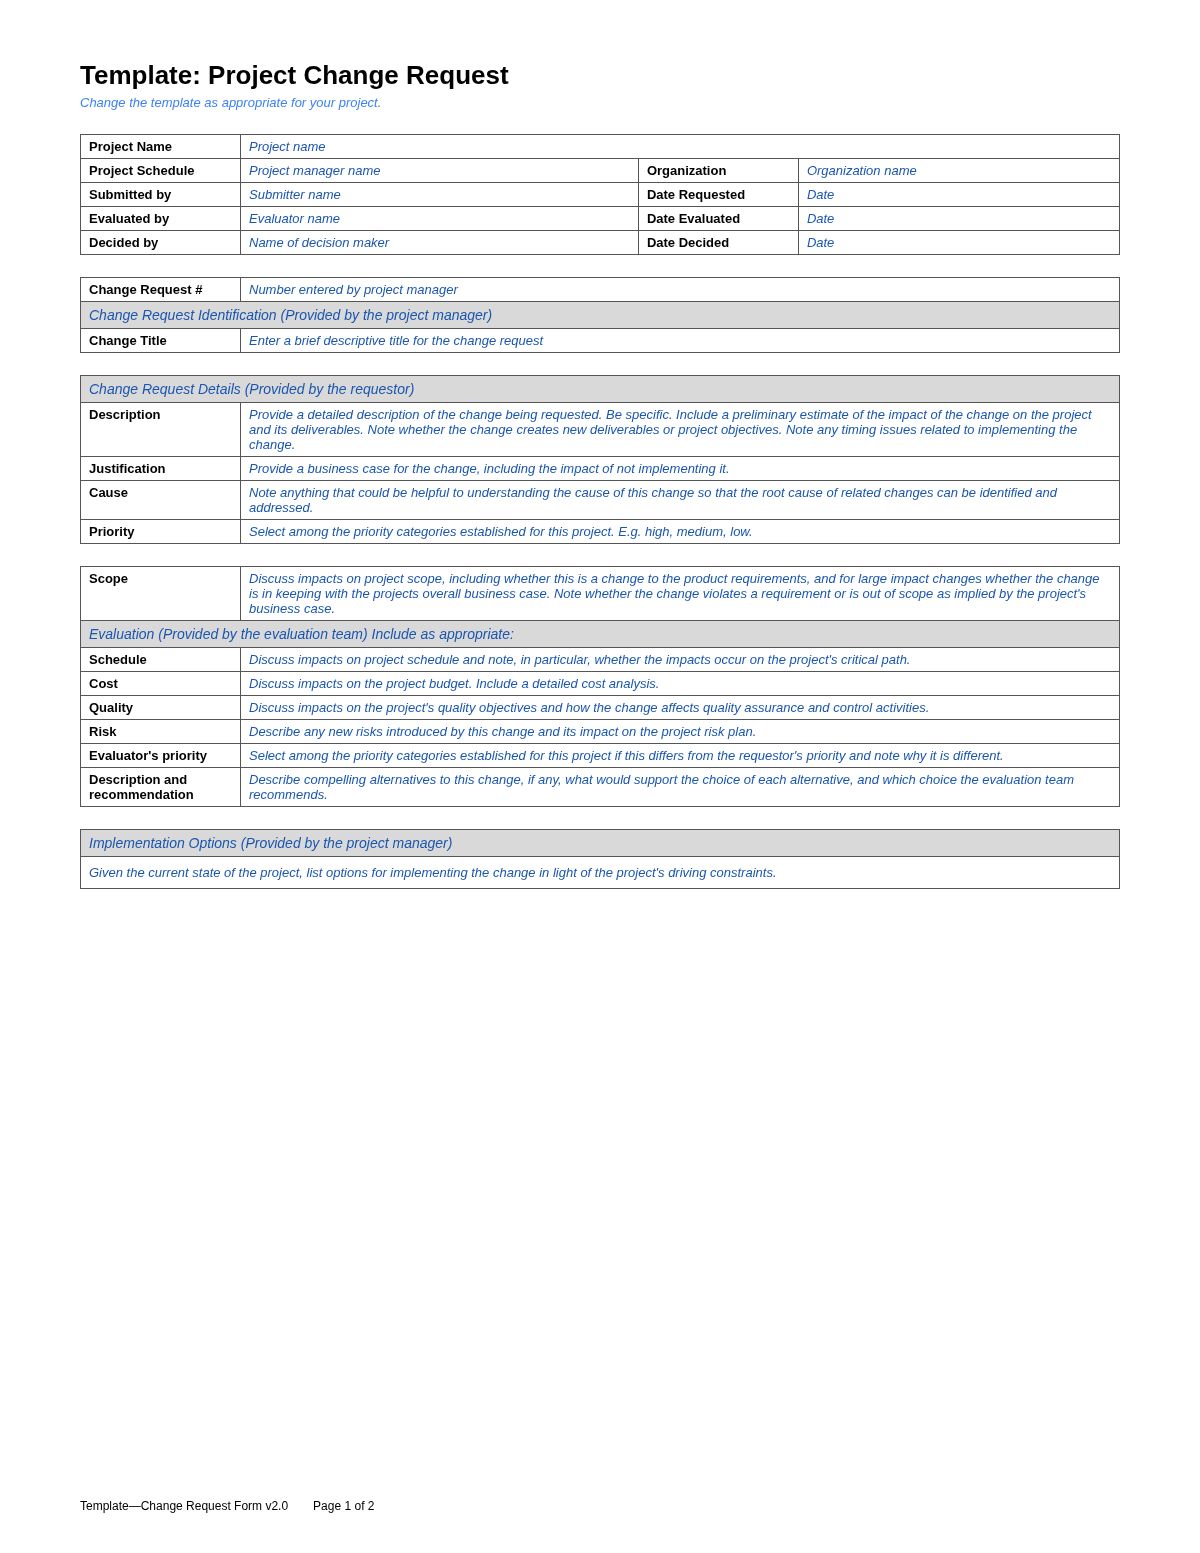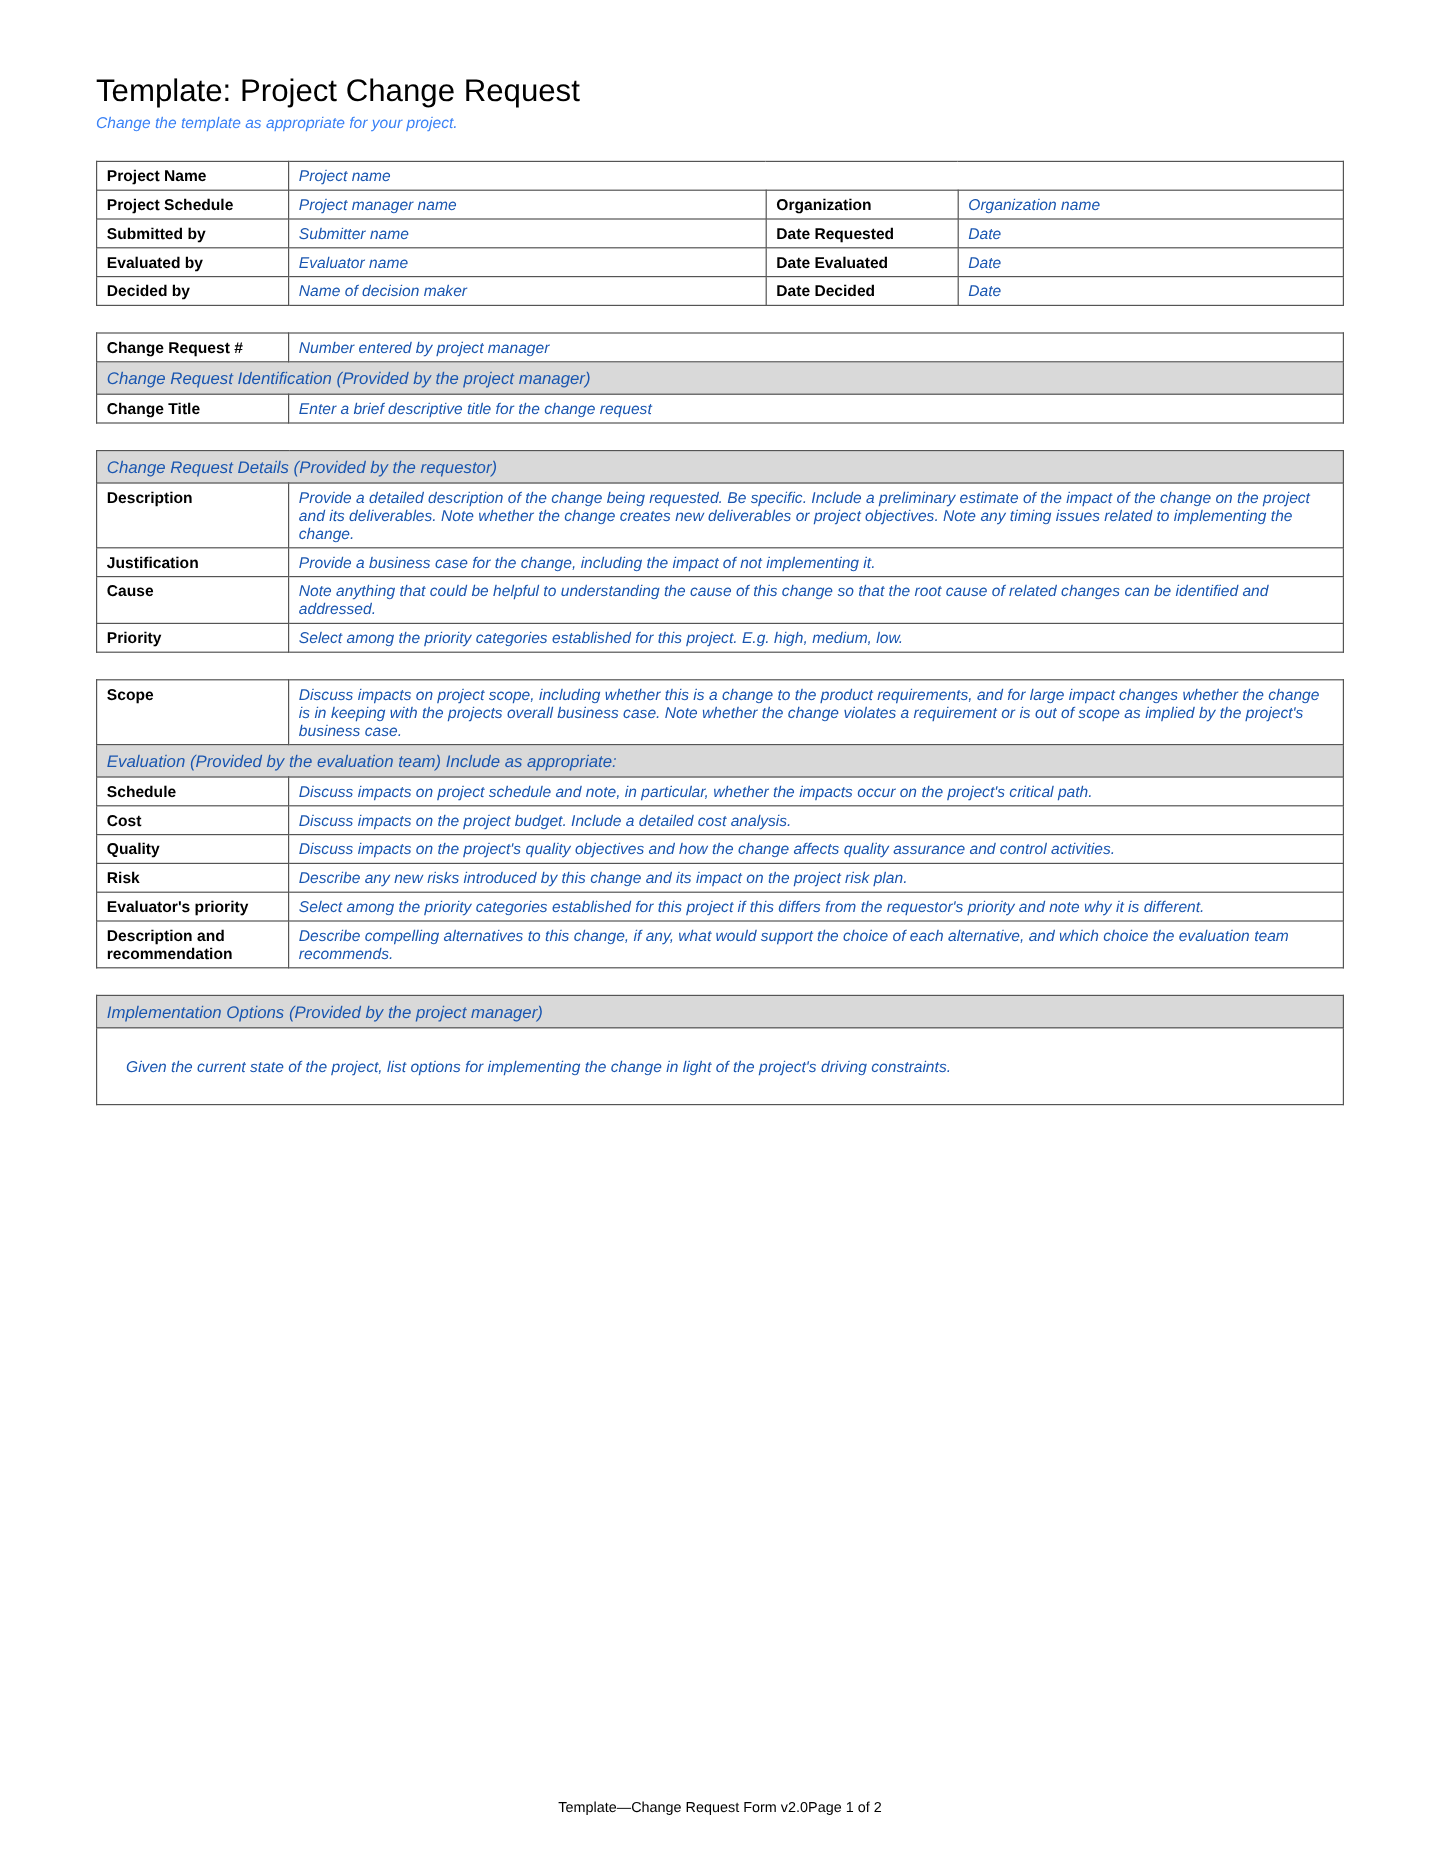--- a/index.html
+++ b/index.html
@@ -7,21 +7,21 @@
       background: #fff;
       font-family: Arial, sans-serif;
       font-size: 13px;
       color: #000;
       width: 1200px;
       min-height: 1553px;
       padding: 60px 80px;
     }
     h1 {
       font-size: 26px;
-      font-weight: normal;
+      font-weight: bold;
       margin-bottom: 4px;
     }
     .subtitle {
       color: #3b82f6;
       font-style: italic;
       font-size: 13px;
       margin-bottom: 24px;
     }
     table {
       width: 100%;
@@ -58,23 +58,24 @@
     .section-header-bold {
       font-weight: bold;
       color: #000;
     }
     .footer {
       position: absolute;
       bottom: 40px;
       left: 80px;
       right: 80px;
       display: flex;
-      justify-content: center;
+      justify-content: flex-start;
       font-size: 12px;
       color: #000;
+      gap: 25px;
     }
   </style>
 </head>
 <body>
 
 <h1>Template: Project Change Request</h1>
 <div class="subtitle">Change the template as appropriate for your project.</div>
 
 <table>
   <tbody>
@@ -197,21 +198,21 @@
 
 <table>
   <tbody>
     <tr>
       <td class="section-header">
         <span class="section-header-bold">Implementation Options</span>
         <span>(Provided by the project manager)</span>
       </td>
     </tr>
     <tr>
-      <td class="value-cell" style="padding: 24px;">Given the current state of the project, list options for implementing the change in light of the project's driving constraints.</td>
+      <td class="value-cell" style="padding: 8px;">Given the current state of the project, list options for implementing the change in light of the project's driving constraints.</td>
     </tr>
   </tbody>
 </table>
 
 <div class="footer">
   <span>Template—Change Request Form v2.0</span>
   <span>Page 1 of 2</span>
 </div>
 
 </body></html>

